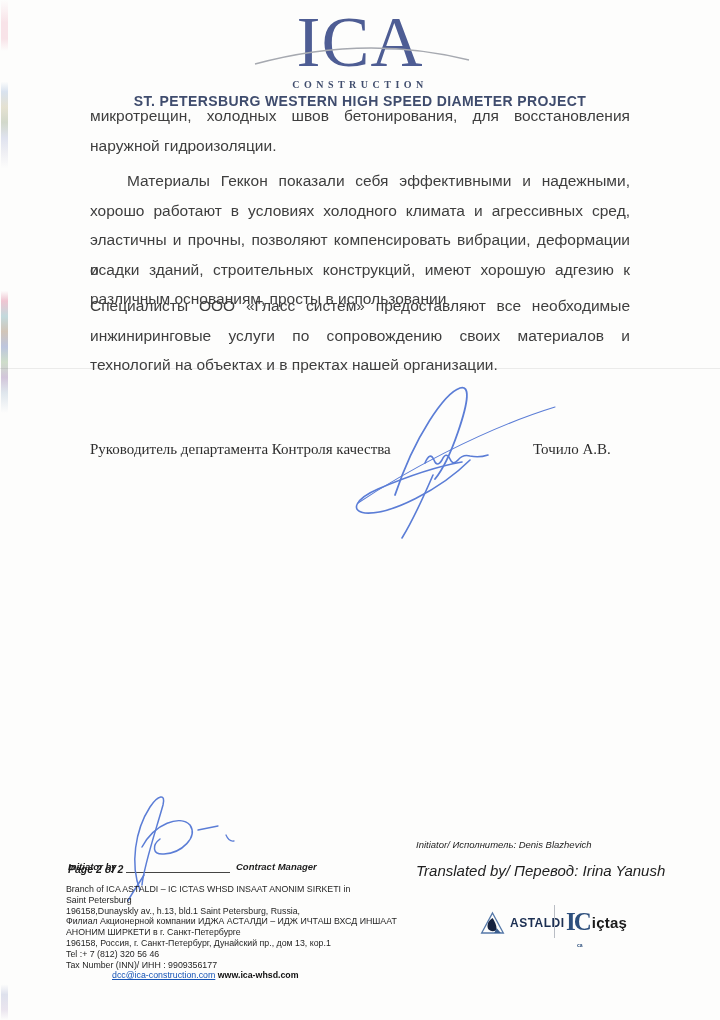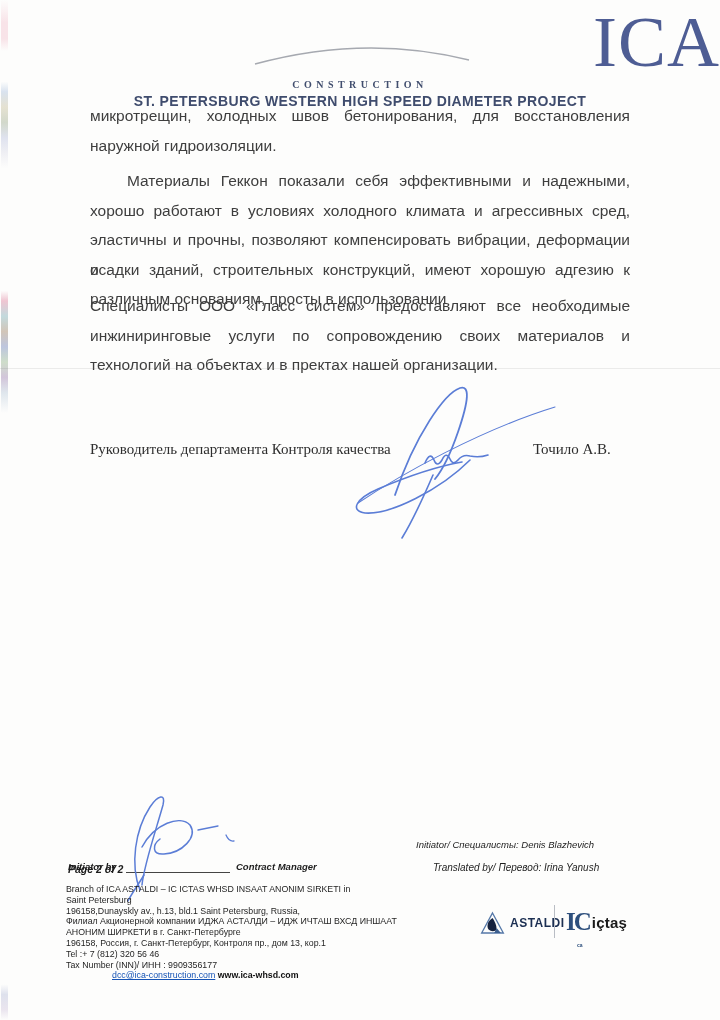--- a/index.html
+++ b/index.html
@@ -9,21 +9,21 @@
   .noise{position:absolute;left:1px;top:0;width:7px;height:1020px;pointer-events:none;
     background:linear-gradient(180deg,
       rgba(0,0,0,0) 0%, rgba(235,160,180,.28) 2.2%, rgba(235,160,180,.28) 3.8%, rgba(0,0,0,0) 5%,
       rgba(0,0,0,0) 8%, rgba(140,170,210,.32) 9%, rgba(190,180,140,.38) 10.5%, rgba(120,140,100,.32) 12%,
       rgba(160,170,210,.32) 13.5%, rgba(200,200,220,.26) 15%, rgba(0,0,0,0) 16.5%,
       rgba(0,0,0,0) 28.5%, rgba(220,120,150,.42) 29.5%, rgba(100,160,170,.38) 31%, rgba(150,120,90,.42) 32.5%,
       rgba(100,120,180,.42) 34%, rgba(130,170,120,.38) 35.5%, rgba(150,120,170,.42) 37%,
       rgba(170,190,210,.36) 38.5%, rgba(0,0,0,0) 40.5%,
       rgba(0,0,0,0) 96.5%, rgba(150,160,200,.3) 97.5%, rgba(180,160,200,.26) 99%, rgba(0,0,0,0) 100%);}
   
-  .logo-ica{position:absolute;top:8px;left:0;width:100%;text-align:right;
+  .logo-ica{position:absolute;top:8px;left:0;width:100%;text-align:center;
     font-family:"Liberation Serif",serif;font-size:72px;line-height:68px;color:#4e5d94;
     letter-spacing:1px;}
   .logo-arc{position:absolute;left:253px;top:30px;width:218px;height:42px;}
   .construction{position:absolute;top:79px;left:0;width:100%;text-align:center;
     font-family:"Liberation Serif",serif;font-weight:700;font-size:10px;
     letter-spacing:4.5px;color:#414e6e;}
   .project-sub{position:absolute;top:93px;left:0;width:100%;text-align:center;
     font-weight:600;font-size:14px;letter-spacing:.4px;color:#3f4c6d;}
   
   .para{position:absolute;left:90px;width:540px;color:#3e3e3e;
@@ -44,21 +44,21 @@
   
   .page-label{position:absolute;left:68px;top:835px;font-style:italic;font-weight:700;
     font-size:10.5px;color:#1d1d1d;margin-top:28px;}
   .approved-label{position:absolute;left:68px;top:861px;font-style:italic;font-weight:700;
     font-size:9.5px;color:#1d1d1d;}
   .approved-line{position:absolute;left:126px;top:872px;width:104px;height:0;
     border-top:1px solid #444;}
   .approved-role{position:absolute;left:236px;top:861px;font-style:italic;font-weight:700;
     font-size:9.5px;color:#1d1d1d;}
   .initiator{position:absolute;left:416px;top:839px;font-style:italic;font-size:9.5px;color:#1e1e1e;}
-  .translated{position:absolute;left:416px;top:862px;font-style:italic;font-size:10px;color:#1e1e1e;margin-left:17px;}
+  .translated{position:absolute;left:416px;top:862px;font-style:italic;font-size:15px;color:#1e1e1e;}
   .address{position:absolute;left:66px;top:884px;width:350px;font-size:8.8px;
     line-height:10.8px;color:#1f1f1f;}
   .address .email{color:#1553b5;text-decoration:underline;cursor:pointer;padding-left:46px;}
   .address .site{font-weight:700;color:#111;margin-top:40px;}
   
   .astaldi{position:absolute;left:480px;top:911px;display:flex;align-items:center;}
   .astaldi-text{font-weight:700;font-size:12px;letter-spacing:.5px;color:#1c2f52;margin-left:5px;}
   .logo-divider{position:absolute;left:554px;top:905px;width:1px;height:33px;background:#b9bdc4;}
   .ictas{position:absolute;left:566px;top:909px;display:flex;align-items:flex-start;text-align:center;}
   .ictas-ic{font-family:"Liberation Serif",serif;font-weight:700;font-size:25px;line-height:25px;
@@ -120,30 +120,30 @@
   <div class="approved-role">Contract  Manager</div>
 
   <svg class="sig-approve ink" viewBox="0 0 150 118">
     <path d="M40 105 C 30 80, 35 45, 50 22 C 58 10, 66 8, 63 20 C 56 45, 44 80, 42 100" stroke-width="1.5"></path>
     <path d="M42 62 C 55 38, 80 30, 90 40 C 98 52, 82 68, 64 69 C 52 70, 52 60, 60 54" stroke-width="1.5"></path>
     <path d="M98 45 l 20 -4" stroke-width="1.3"></path>
     <path d="M126 50 q 3 7 8 6" stroke-width="1.3"></path>
     <path d="M44 90 C 38 100, 32 108, 28 116" stroke-width="1.5"></path>
   </svg>
 
-  <div class="initiator">Initiator/ Специалисты:  Denis Blazhevich</div>
+  <div class="initiator">Initiator/ Исполнитель:  Denis Blazhevich</div>
   <div class="translated">Translated by/ Перевод:  Irina Yanush</div>
 
   <div class="address">
     <div>Branch of ICA ASTALDI – IC ICTAS WHSD INSAAT ANONIM SIRKETI in</div>
     <div>Saint Petersburg</div>
     <div>196158,Dunayskly av., h.13, bld.1 Saint Petersburg, Russia,</div>
     <div>Филиал Акционерной компании ИДЖА АСТАЛДИ – ИДЖ ИЧТАШ ВХСД ИНШААТ</div>
     <div>АНОНИМ ШИРКЕТИ в г. Санкт-Петербурге</div>
-    <div>196158, Россия, г. Санкт-Петербург, Контроля пр., дом 13, кор.1</div>
+    <div>196158, Россия, г. Санкт-Петербург, Дунайский пр., дом 13, кор.1</div>
     <div>Tel :+ 7 (812) 320 56 46</div>
     <div>Tax Number (INN)/ ИНН : 9909356177</div>
     <div>
       <span class="email">dcc@ica-construction.com</span>
       <span> </span>
       <span class="site">www.ica-whsd.com</span>
     </div>
   </div>
 
   <div class="astaldi">

